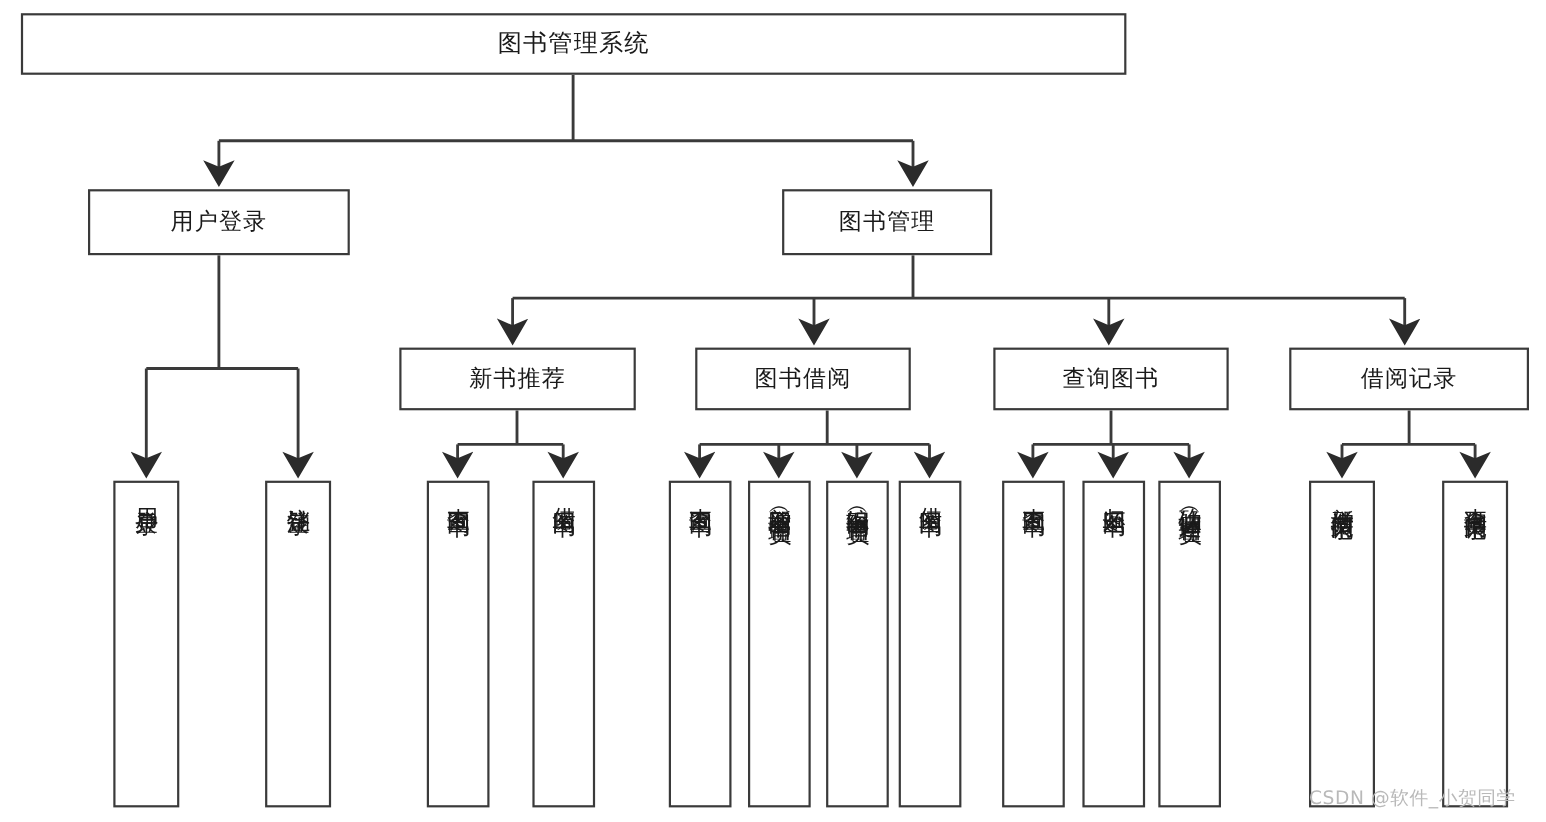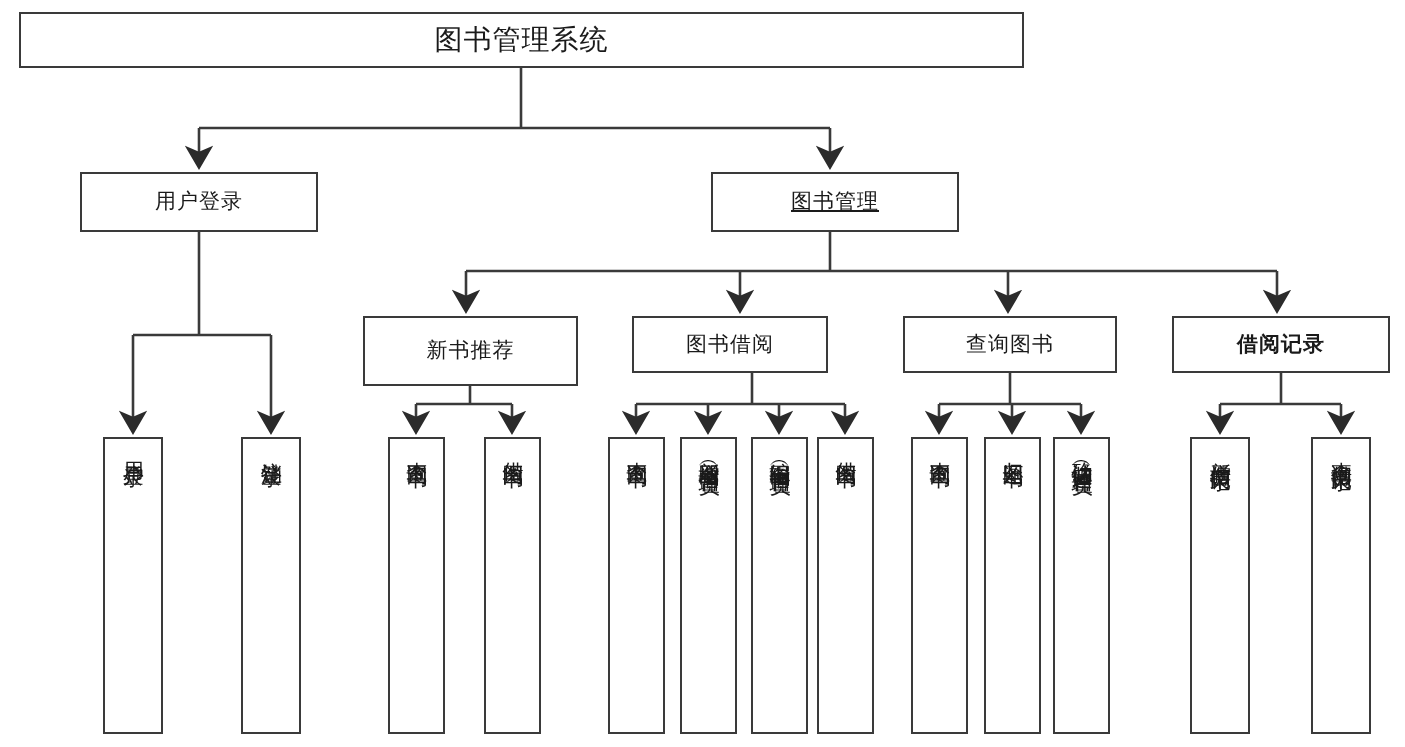--- a/index.html
+++ b/index.html
@@ -36,21 +36,21 @@
     justify-content: center;
     color: #1a1a1a;
   }
   .node-h {
     font-size: 21px;
     letter-spacing: 1px;
     line-height: 1.1;
     white-space: nowrap;
   }
   .node-title {
-    font-size: 28px;
+    font-size: 22px;
   }
   .node-v {
     align-items: flex-start;
     justify-content: center;
     padding-top: 6px;
   }
   .vtext {
     writing-mode: vertical-rl;
     text-orientation: upright;
     font-size: 21px;
@@ -127,34 +127,34 @@
     </g>
   </svg>
 
   <div class="node node-h node-title" style="left:19px; top:12px; width:1005px; height:56px;">
     <span>图书管理系统</span>
   </div>
 
   <div class="node node-h" style="left:80px; top:172px; width:238px; height:60px;">
     <span>用户登录</span>
   </div>
-  <div class="node node-h" style="left:711px; top:172px; width:248px; height:60px;text-decoration:underline;">
+  <div class="node node-h" style="left:711px; top:172px; width:191px; height:60px;">
     <span>图书管理</span>
   </div>
 
-  <div class="node node-h" style="left:363px; top:316px; width:215px; height:70px;">
+  <div class="node node-h" style="left:363px; top:316px; width:215px; height:57px;">
     <span>新书推荐</span>
   </div>
   <div class="node node-h" style="left:632px; top:316px; width:196px; height:57px;">
     <span>图书借阅</span>
   </div>
   <div class="node node-h" style="left:903px; top:316px; width:214px; height:57px;">
     <span>查询图书</span>
   </div>
-  <div class="node node-h" style="left:1172px; top:316px; width:218px; height:57px;font-weight:bold;">
+  <div class="node node-h" style="left:1172px; top:316px; width:218px; height:57px;">
     <span>借阅记录</span>
   </div>
 
   <div class="node node-v" style="left:103px; top:437px; width:60px; height:297px;">
     <span class="vtext">用户登录</span>
   </div>
   <div class="node node-v" style="left:241px; top:437px; width:60px; height:297px;">
     <span class="vtext">注销登录</span>
   </div>
 
@@ -188,14 +188,15 @@
     <span class="vtext">确认归还（管理员）</span>
   </div>
 
   <div class="node node-v" style="left:1190px; top:437px; width:60px; height:297px;">
     <span class="vtext">新增借阅记录</span>
   </div>
   <div class="node node-v" style="left:1311px; top:437px; width:60px; height:297px;">
     <span class="vtext">查询借阅记录</span>
   </div>
 
+  <div class="watermark" style="left:1190px; top:714px;">CSDN @软件_小贺同学</div>
 
 </div>
 
 </body></html>

